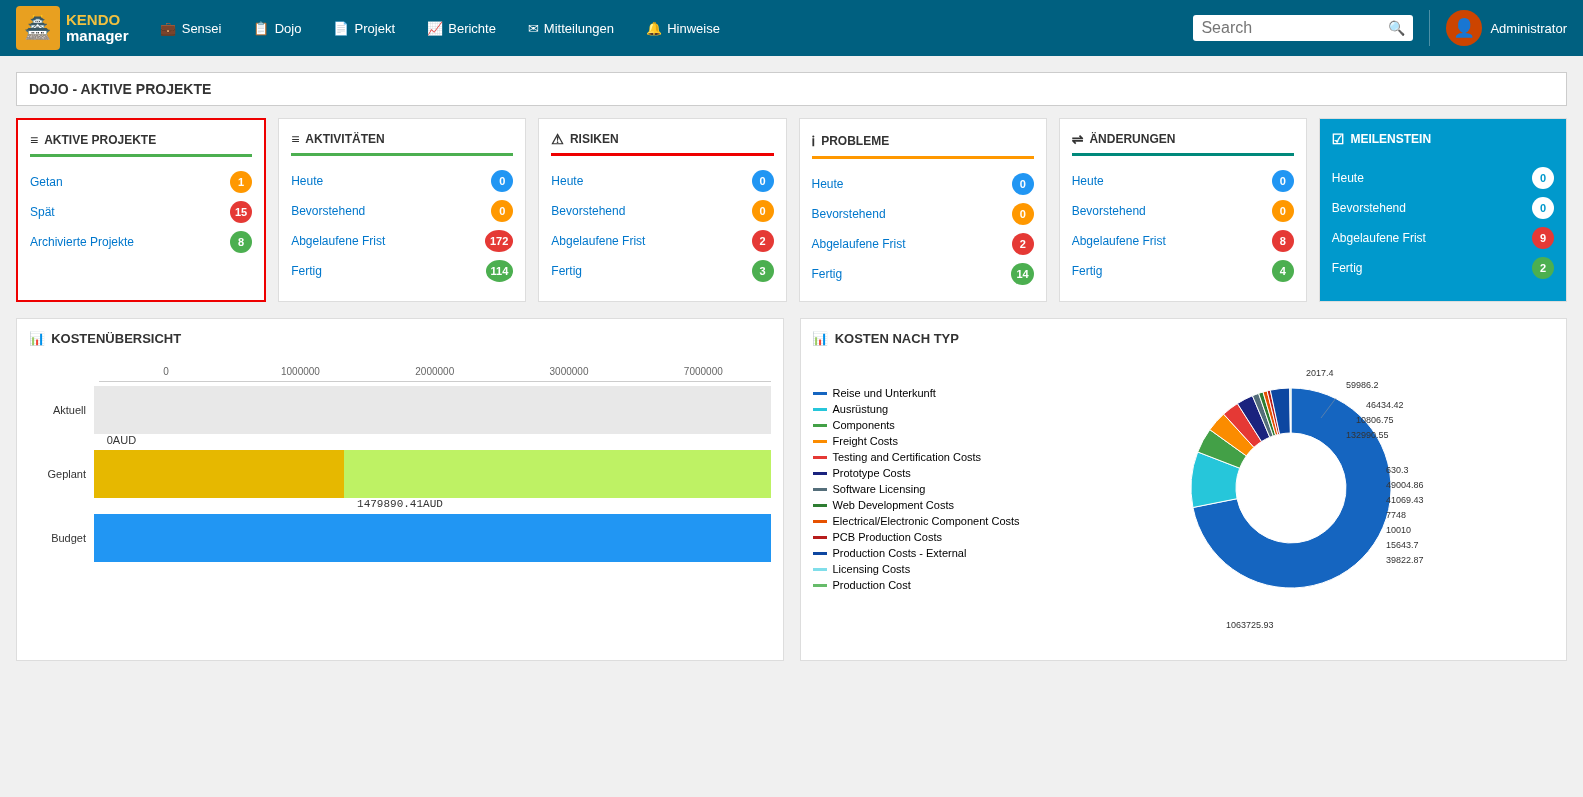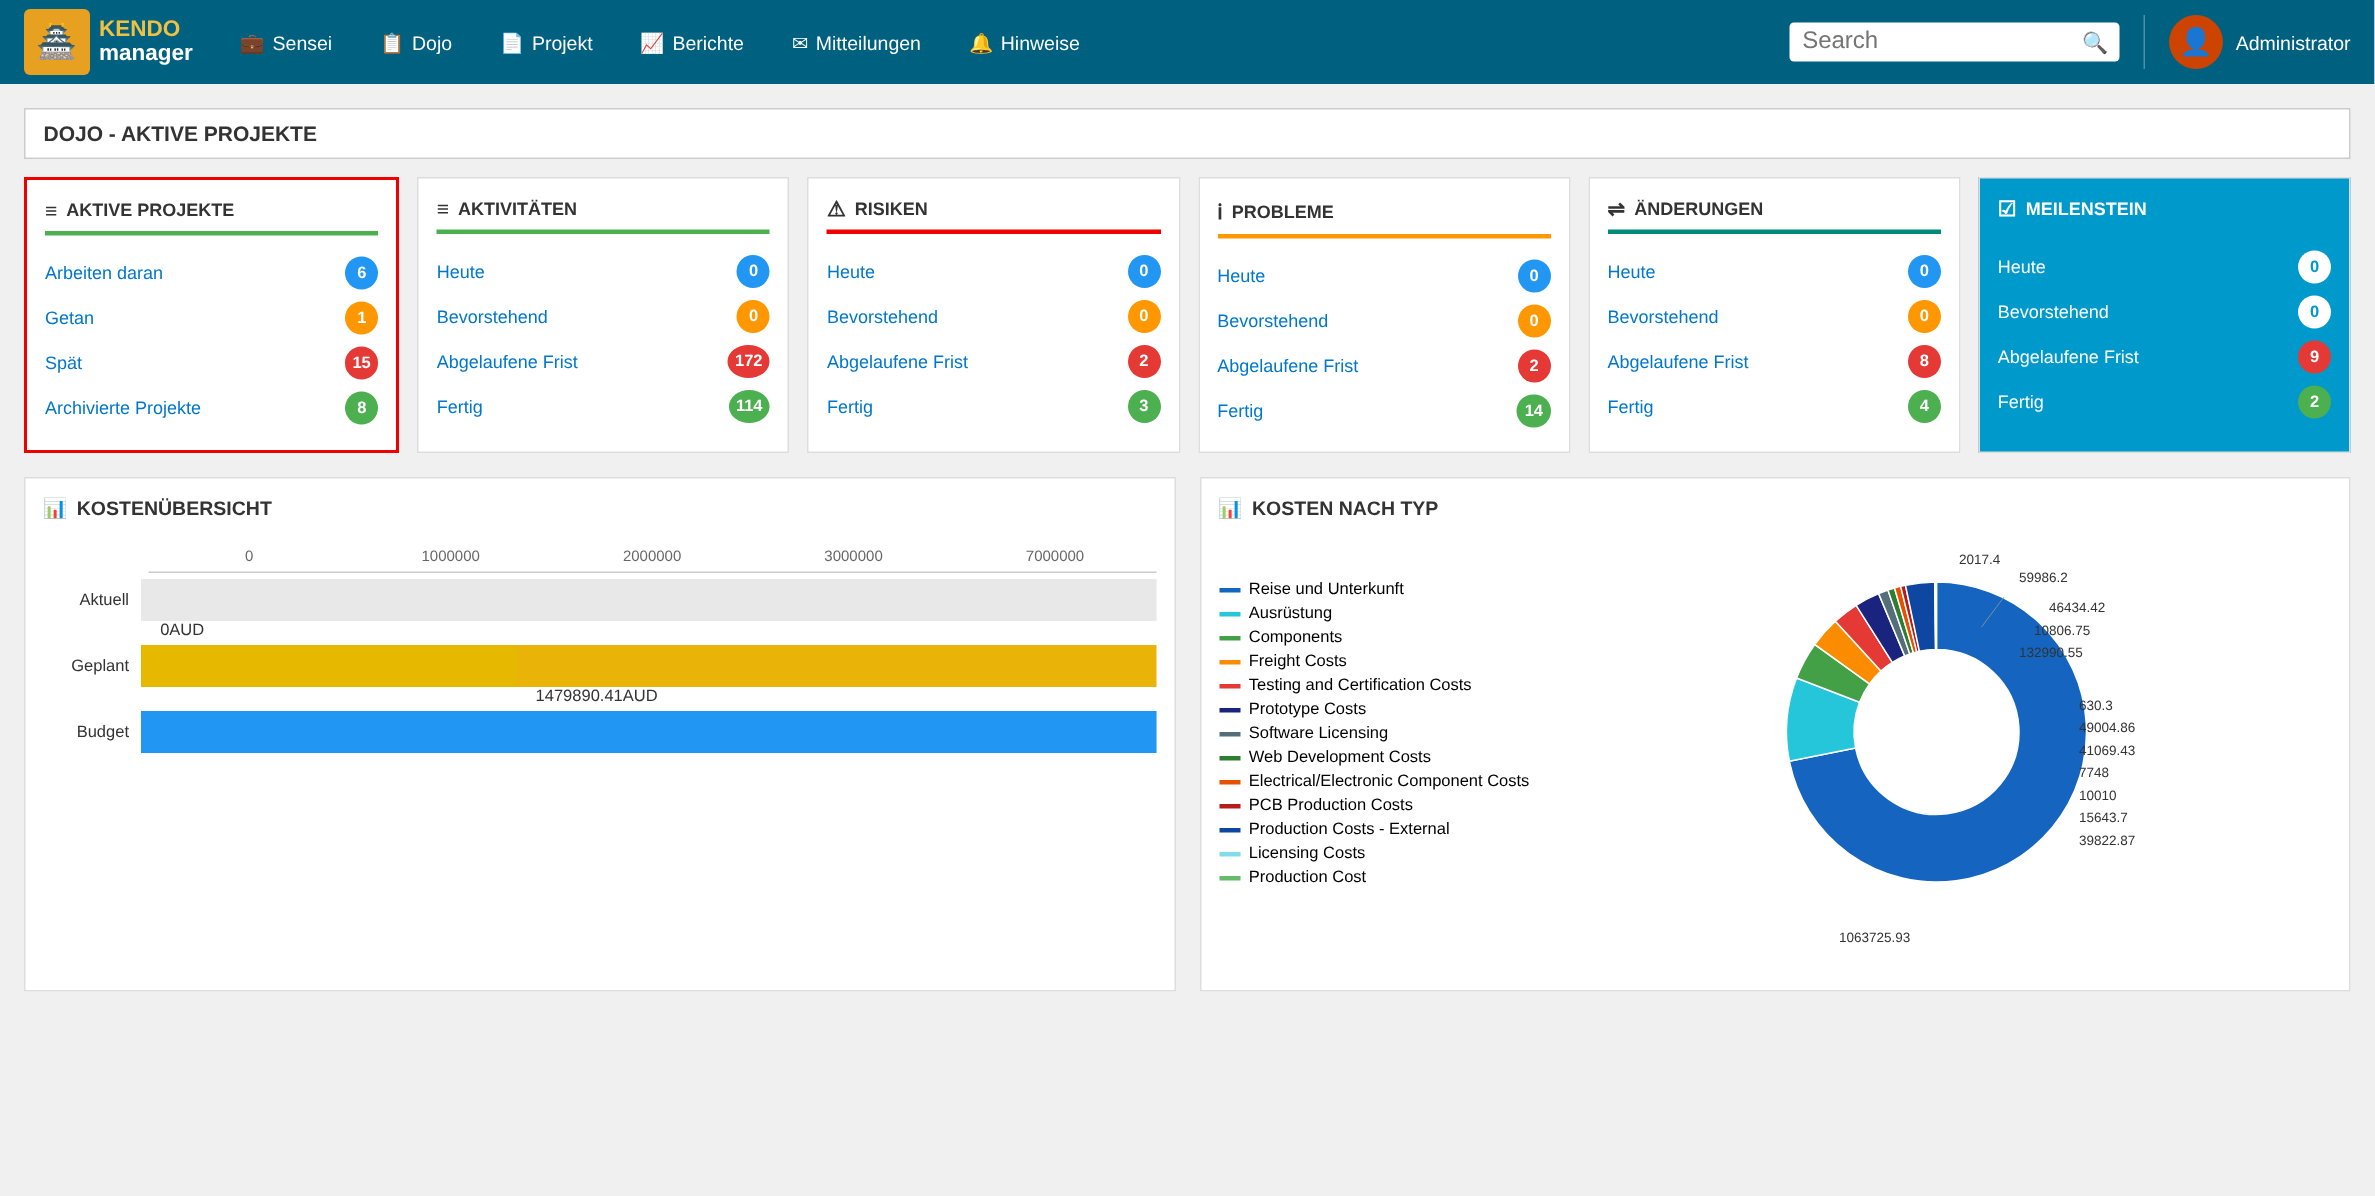--- a/index.html
+++ b/index.html
@@ -142,21 +142,21 @@
     .bar-chart-area { padding: 8px 0; }
     .bar-axis-label { text-align: center; font-size: 12px; color: #555; margin-bottom: 8px; }
     .bar-axis-numbers {
       display: flex; margin-left: 70px; margin-bottom: 4px;
       border-bottom: 1px solid #ccc;
       padding-bottom: 4px;
     }
     .axis-num { flex: 1; font-size: 10px; color: #666; text-align: center; }
     .bar-rows { margin-left: 0; }
     .bar-row {
-      display: flex; align-items: center; margin-bottom: 16px; height: 28px;
+      display: flex; align-items: center; margin-bottom: 16px; height: 48px;
     }
     .bar-label { width: 65px; font-size: 11px; color: #333; text-align: right; padding-right: 8px; }
     .bar-track { flex: 1; position: relative; height: 100%; }
     .bar-fill {
       height: 100%; position: relative; display: flex; align-items: center;
     }
     .bar-value { margin-left: 6px; font-size: 11px; color: #333; white-space: nowrap; }
 
     
     .kosten-content { display: flex; gap: 16px; align-items: flex-start; }
@@ -220,24 +220,20 @@
 
   <div class="section-title">
     <span>DOJO - AKTIVE PROJEKTE</span>
   </div>
 
   <div class="cards-row" id="cards-container">
       <div class="card red-border">
         <div class="card-header green-line">
           <span style="font-size:14px;">≡</span>
           <span>AKTIVE PROJEKTE</span>
-        </div>
-        <div class="card-row">
-          <a href="#">Arbeiten daran</a>
-          <span class="badge blue">6</span>
         </div>
         <div class="card-row">
           <a href="#">Getan</a>
           <span class="badge yellow">1</span>
         </div>
         <div class="card-row">
           <a href="#">Spät</a>
           <span class="badge red">15</span>
         </div>
         <div class="card-row">
@@ -375,21 +371,21 @@
         <div class="bar-rows" id="bar-rows">
             <div class="bar-row">
               <div class="bar-label">Aktuell</div>
               <div class="bar-track" style="background: rgb(232, 232, 232);">
                 <div class="bar-fill" style="width: 0%; background: rgb(136, 136, 136); min-width: 0px;"></div>
                 <span class="bar-value" style="position: absolute; left: 1%;">0AUD</span>
               </div>
             </div>
             <div class="bar-row">
               <div class="bar-label">Geplant</div>
-              <div class="bar-track" style="background: #eab308;">
+              <div class="bar-track" style="background: #bef264; font-family: Liberation Mono, monospace;">
                 <div class="bar-fill" style="width: 36.9973%; background: rgb(230, 184, 0); min-width: 4px;"></div>
                 <span class="bar-value" style="position: absolute; left: 37.9973%;">1479890.41AUD</span>
               </div>
             </div>
             <div class="bar-row">
               <div class="bar-label">Budget</div>
               <div class="bar-track" style="background: rgb(232, 232, 232);">
                 <div class="bar-fill" style="width: 100%; background: rgb(33, 150, 243); min-width: 4px;"></div>
                 <span class="bar-value" style="position: absolute; left: 101%;"></span>
               </div>

